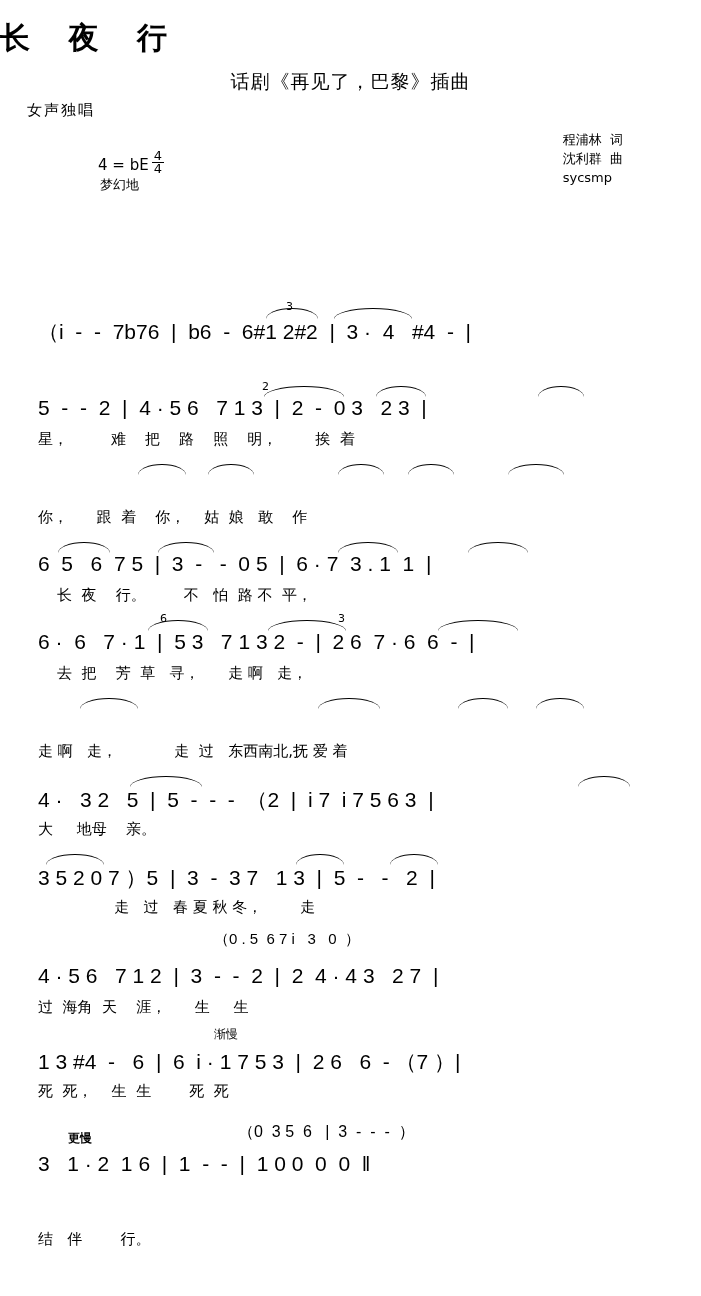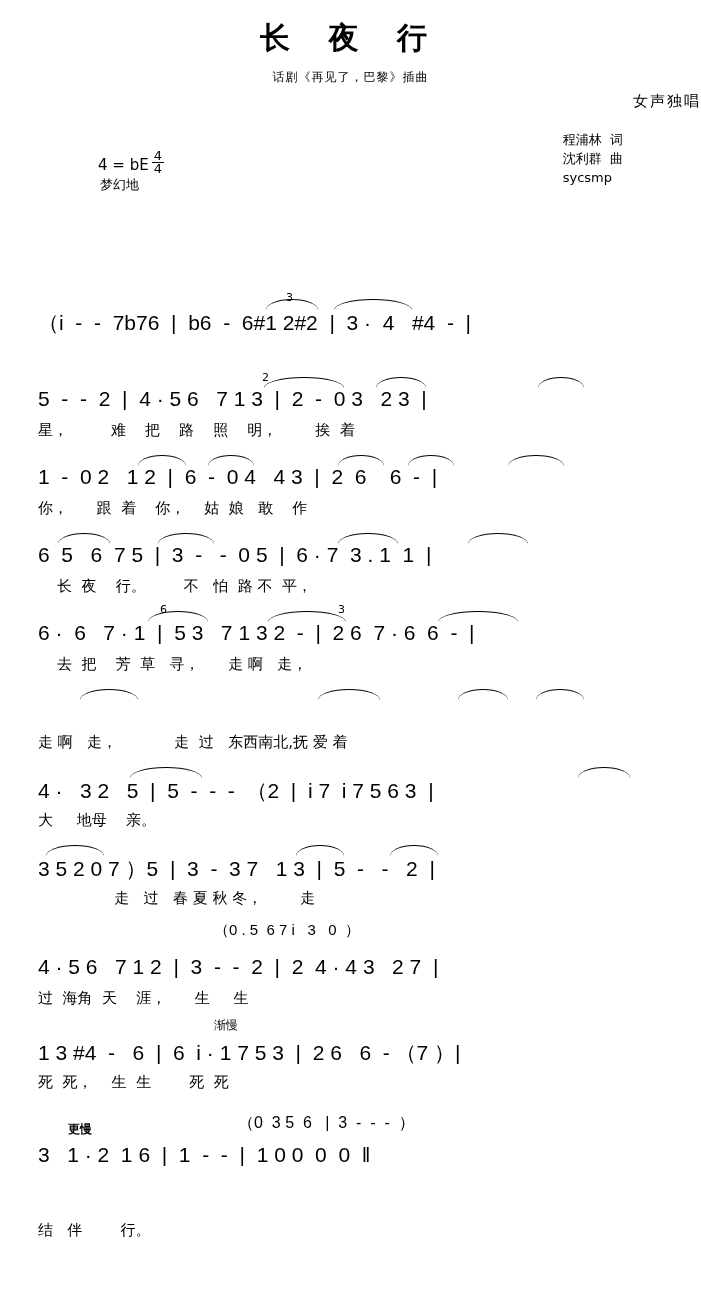--- a/index.html
+++ b/index.html
@@ -16,40 +16,41 @@
     overflow: hidden;
   }
   .sheet {
     position: relative;
     width: 701px;
     height: 1296px;
   }
 
   
   .title {
-    text-align: center;
+    text-align: left;
     font-size: 30px;
     letter-spacing: 14px;
     font-weight: bold;
     margin-top: 18px;
     font-family: "DejaVu Sans", sans-serif;
   }
   .subtitle {
     text-align: center;
-    font-size: 12px;
+    font-size: 19px;
     margin-top: 10px;
     letter-spacing: 1px;
     font-family: "DejaVu Sans", sans-serif;
   }
   .subtitle2 {
-    text-align: right;
+    text-align: left;
     font-size: 15px;
     margin-top: 6px;
     letter-spacing: 2px;
     font-family: Liberation Sans, sans-serif;
+    margin-left: 27px;
   }
 
   .credits {
     position: absolute;
     right: 78px;
     top: 113px;
     font-size: 13px;
     line-height: 1.45;
     font-family: "DejaVu Sans", sans-serif;
   }
@@ -164,21 +165,20 @@
       <div class="notes">5  -  -  2  |  4 · 5 6   7 1 3  |  2  -  0 3   2 3  |</div>
       <div class="lyrics">星，         难    把    路    照    明，        挨  着</div>
     </div>
 
     <div class="system">
       <div class="slur" style="left:100px; top:2px; width:48px;"></div>
       <div class="slur" style="left:170px; top:2px; width:46px;"></div>
       <div class="slur" style="left:300px; top:2px; width:46px;"></div>
       <div class="slur" style="left:370px; top:2px; width:46px;"></div>
       <div class="slur" style="left:470px; top:2px; width:56px;"></div>
-      <div class="notes">1  -  0 2   1 2  |  6  -  0 4   4 3  |  2  6    6  -  |</div>
       <div class="lyrics">你，      跟  着    你，    姑  娘   敢    作</div>
     </div>
 
     <div class="system">
       <div class="slur" style="left:20px; top:2px; width:52px;"></div>
       <div class="slur" style="left:120px; top:2px; width:56px;"></div>
       <div class="slur" style="left:300px; top:2px; width:60px;"></div>
       <div class="slur" style="left:430px; top:2px; width:60px;"></div>
       <div class="notes">6  5   6  7 5  |  3  -   -  0 5  |  6 · 7  3 . 1  1  |</div>
       <div class="lyrics">    长  夜    行。        不   怕  路 不  平，</div>

